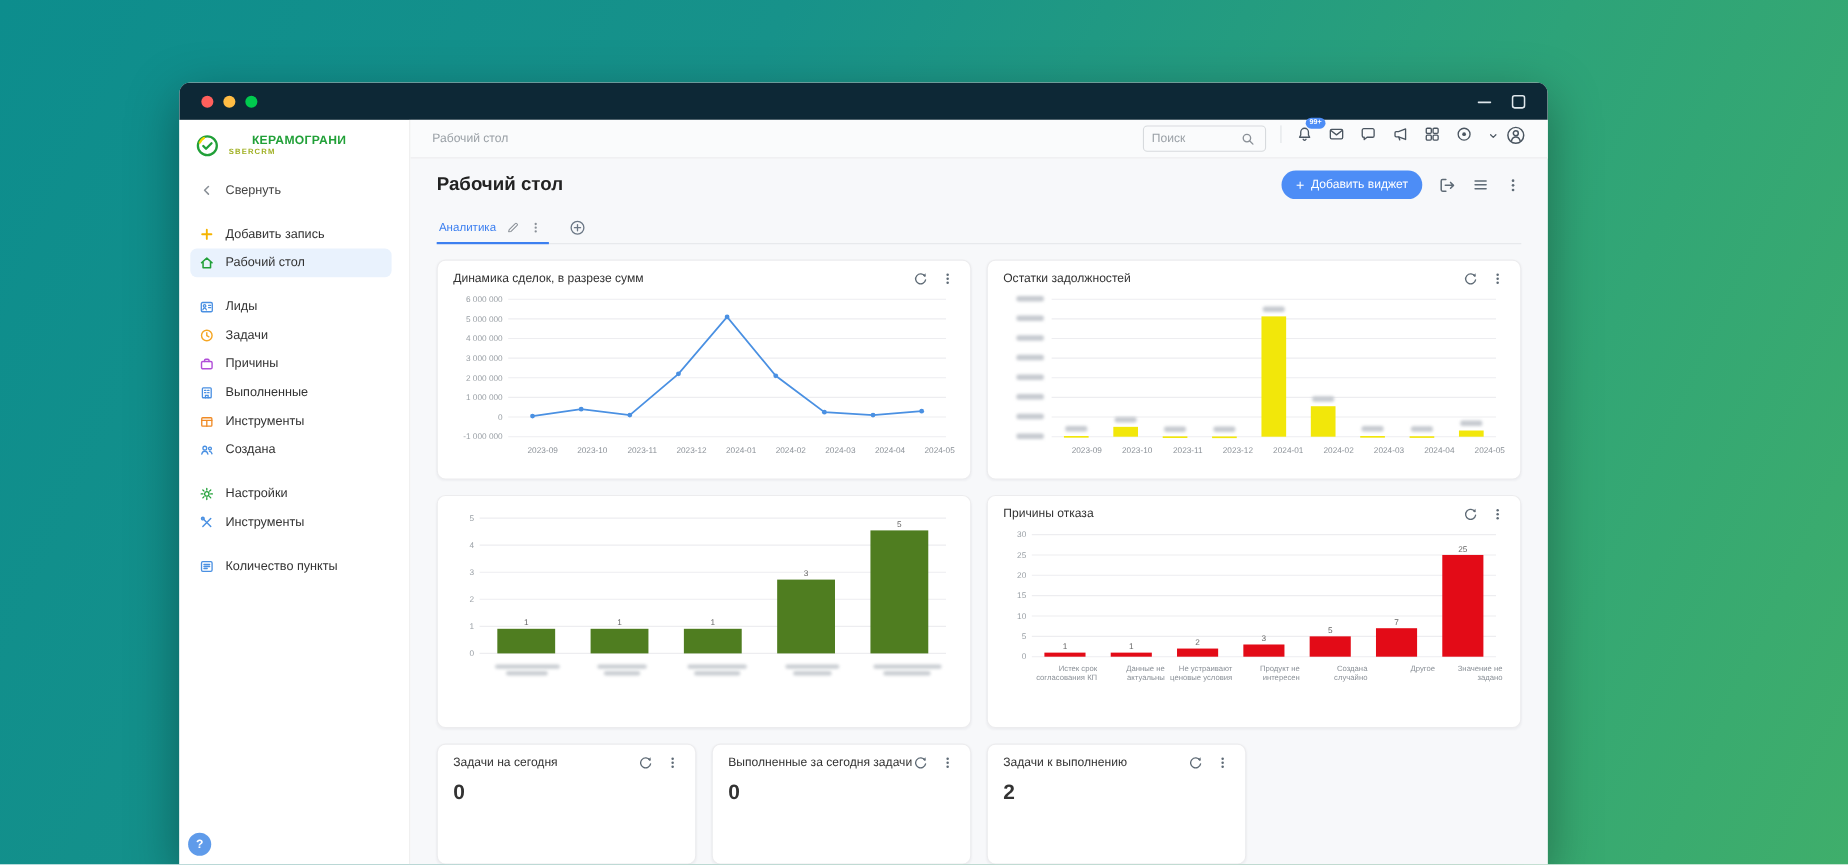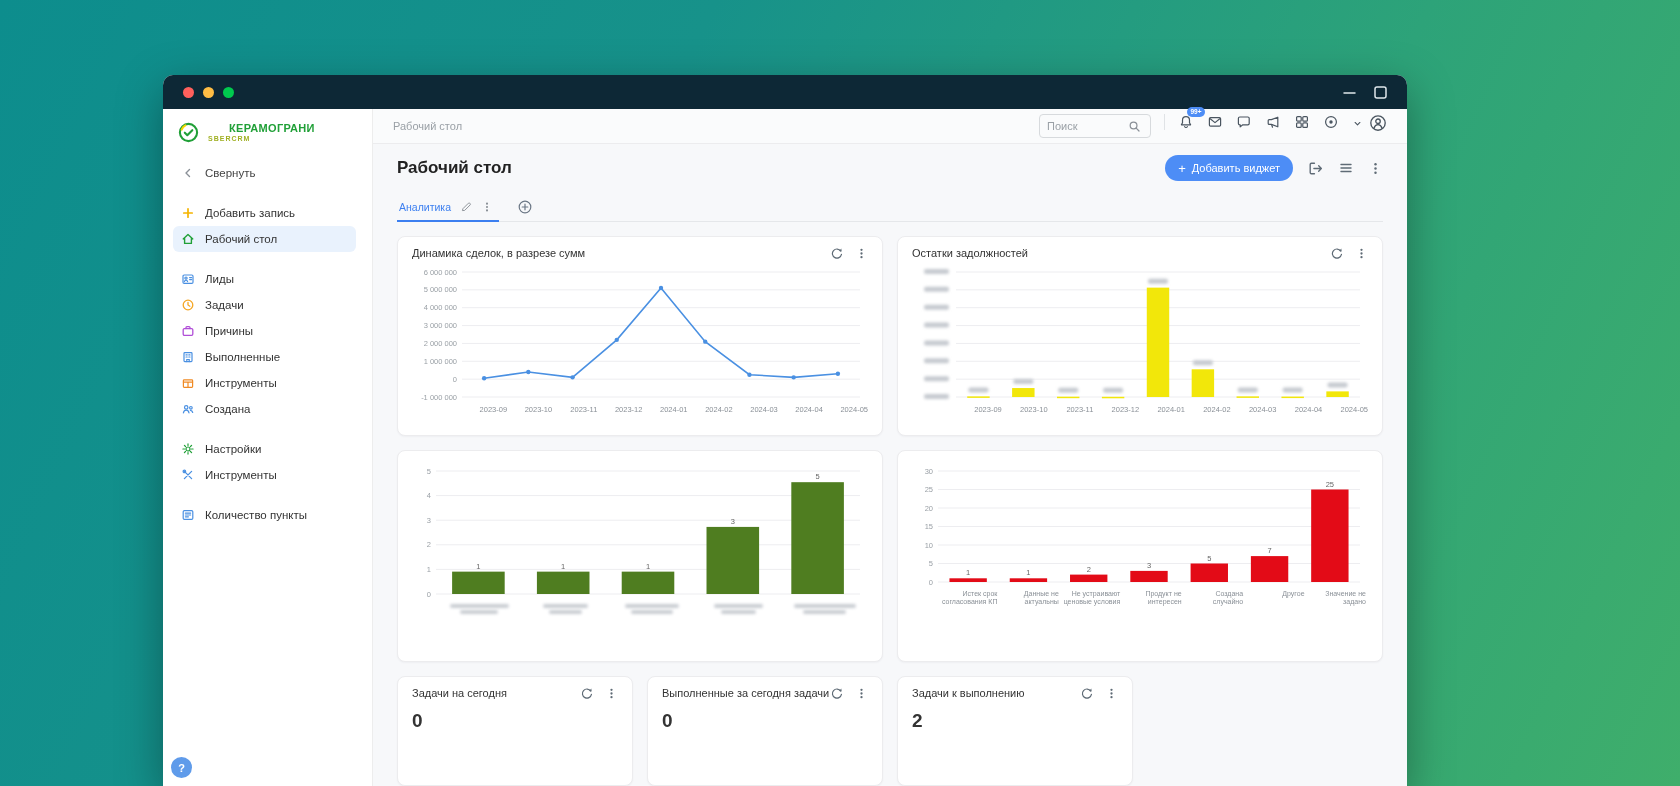--- a/index.html
+++ b/index.html
@@ -536,20 +536,36 @@
                     </div>
                     <div>
                       <span class="bl" style="width:72%"></span>
                       <span class="bl" style="width:50%"></span>
                     </div>
                   </div>
                 </div>
             </div>
 
             <div class="card card-md">
+              <div class="card-head">
+                <span class="card-title">Причины отказа</span>
+                <span class="card-actions">
+                  <svg class="ic" width="13" height="13" viewBox="0 0 14 14">
+                      <path d="M11.6 4.4A4.9 4.9 0 1 0 12.3 8" fill="none" stroke="#5f6b76" stroke-width="1.3" stroke-linecap="round"></path>
+                      <path d="M12.2 1.6l.3 2.9-2.9-.3z" fill="#5f6b76"></path>
+                    </svg>
+                  <svg class="ic" width="13" height="13" viewBox="0 0 16 16">
+                      <g fill="#5f6b76">
+                        <circle cx="8" cy="3.5" r="1.4"></circle>
+                        <circle cx="8" cy="8" r="1.4"></circle>
+                        <circle cx="8" cy="12.5" r="1.4"></circle>
+                      </g>
+                    </svg>
+                </span>
+              </div>
               <div class="chart">
                   <svg width="456" height="126">
                     <line x1="26" y1="10" x2="448" y2="10" stroke="#ededf0" stroke-width="1"></line>
                     <text x="21" y="12.5" text-anchor="end" font-size="7.5" fill="#9aa0a6">30</text>
                     <line x1="26" y1="28.499999999999996" x2="448" y2="28.499999999999996" stroke="#ededf0" stroke-width="1"></line>
                     <text x="21" y="30.999999999999996" text-anchor="end" font-size="7.5" fill="#9aa0a6">25</text>
                     <line x1="26" y1="47.00000000000001" x2="448" y2="47.00000000000001" stroke="#ededf0" stroke-width="1"></line>
                     <text x="21" y="49.50000000000001" text-anchor="end" font-size="7.5" fill="#9aa0a6">20</text>
                     <line x1="26" y1="65.5" x2="448" y2="65.5" stroke="#ededf0" stroke-width="1"></line>
                     <text x="21" y="68" text-anchor="end" font-size="7.5" fill="#9aa0a6">15</text>

